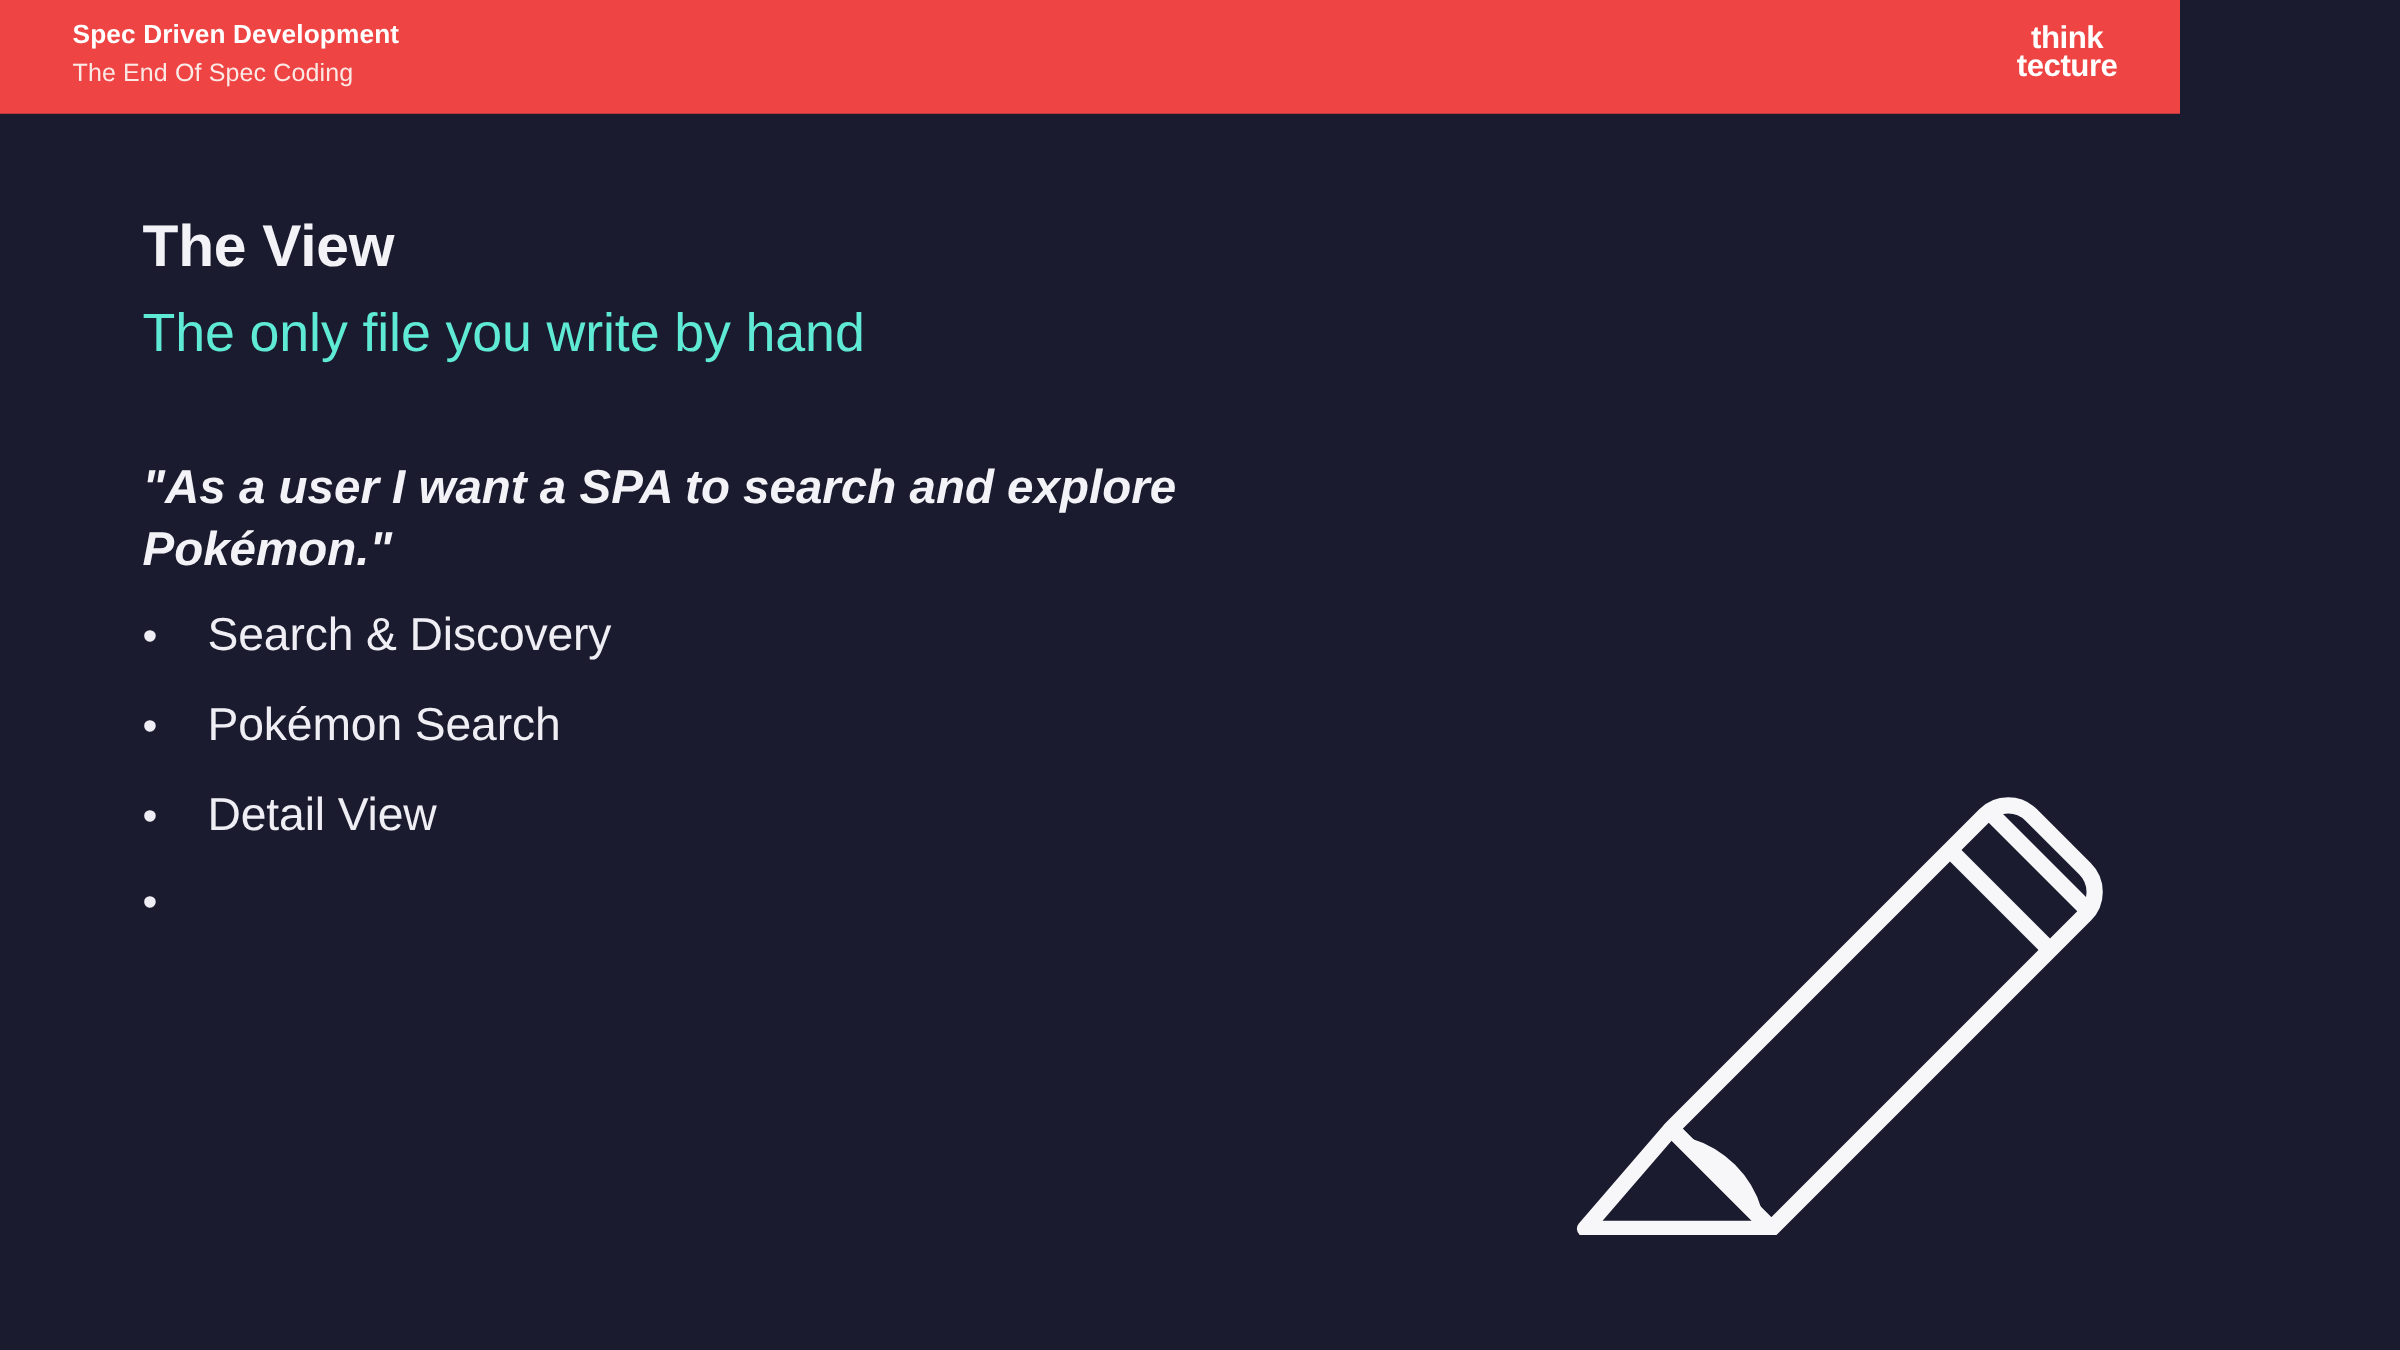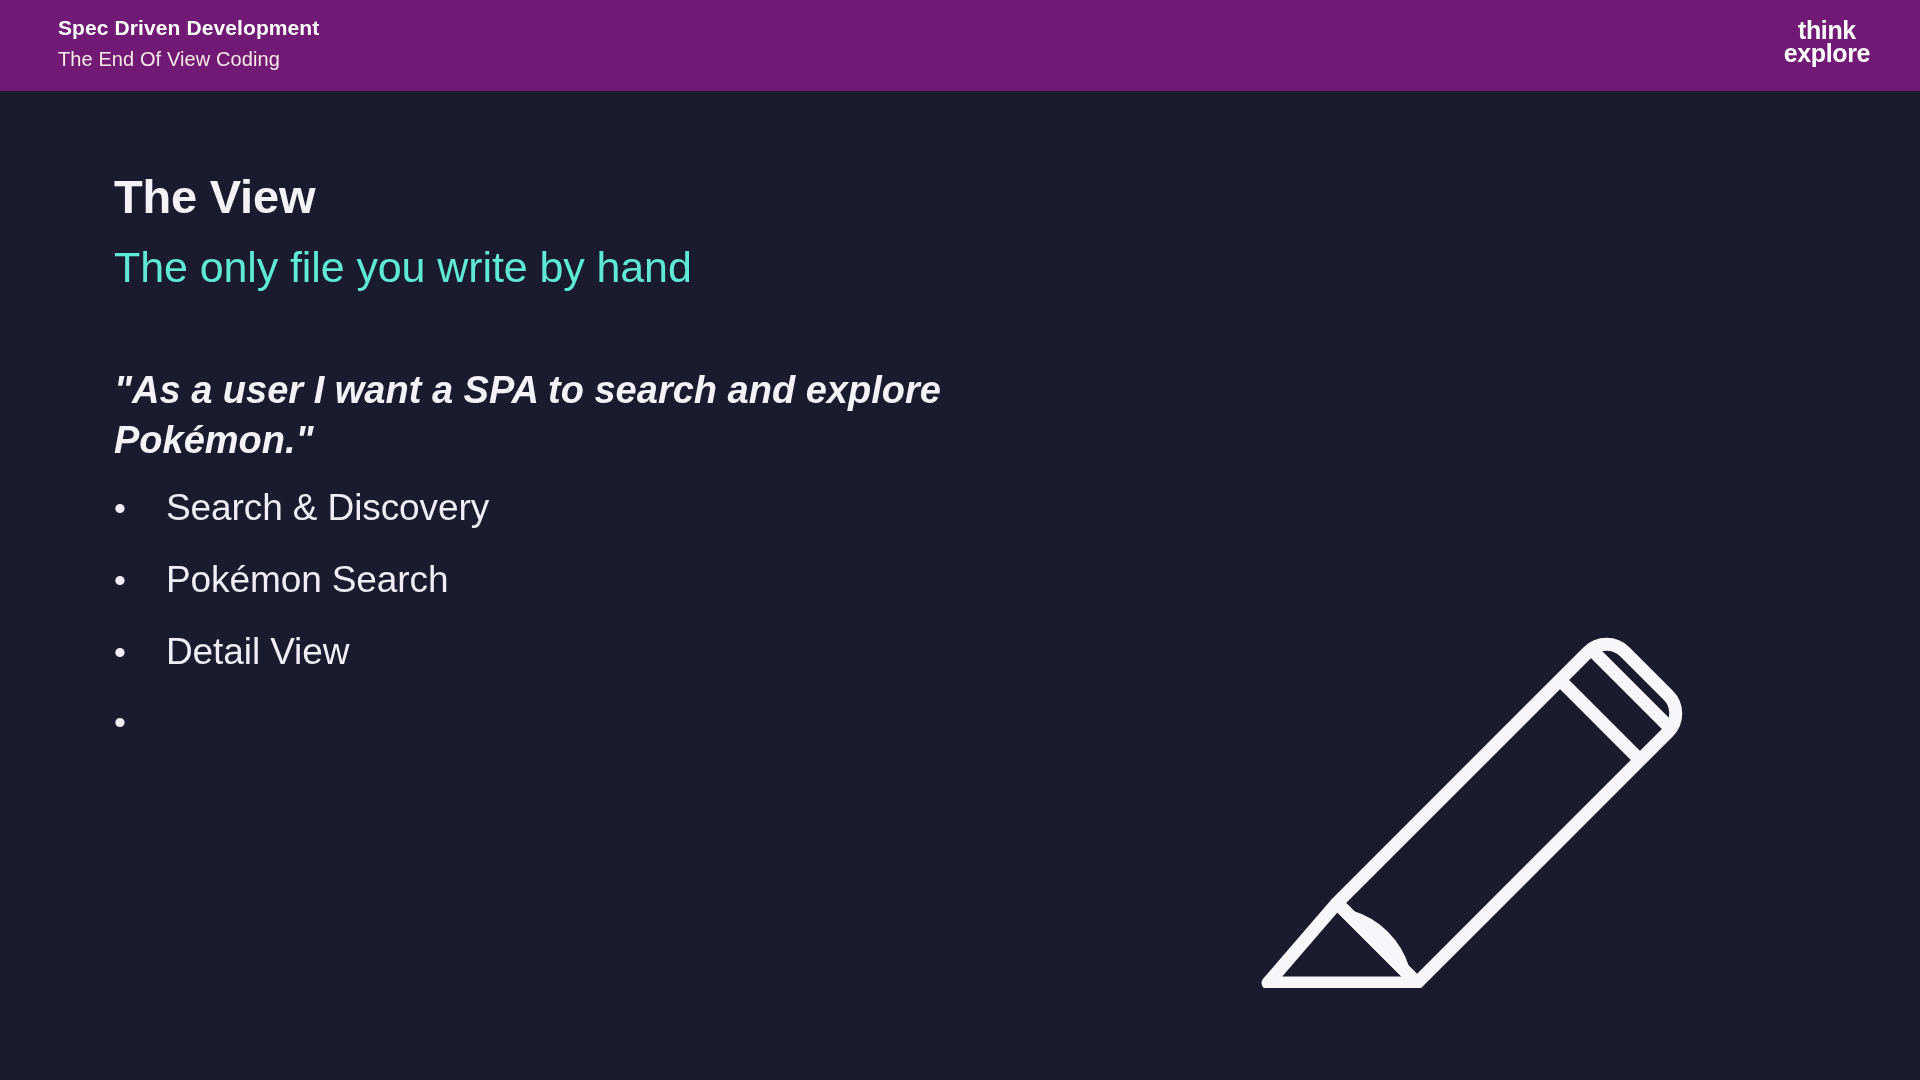--- a/index.html
+++ b/index.html
@@ -13,22 +13,22 @@
 
   #slide {
     position:relative;
     width:1920px; height:1080px;
     background:#1b1b2f;
   }
 
   
   #header {
     position:absolute; left:0; top:0;
-    width:1920px; height:91px;
-    background:#701a75;
+    width:1744px; height:91px;
+    background:#ef4444;
   }
   #header-text {
     position:absolute;
     left:58px; top:17px;
     line-height:1.0;
   }
   #header-title {
     display:block;
     font-size:21px;
     font-weight:bold;
@@ -129,26 +129,26 @@
 </style>
 </head>
 <body>
 
 <div id="slide">
 
   <div id="header">
 
     <div id="header-text">
       <span id="header-title">Spec Driven Development</span>
-      <span id="header-subtitle">The End Of View Coding</span>
+      <span id="header-subtitle">The End Of Spec Coding</span>
     </div>
 
     <div id="logo">
       <span>think</span>
-      <span>explore</span>
+      <span>tecture</span>
     </div>
 
   </div>
 
   <div id="content">
 
     <h1 id="slide-title">The View</h1>
 
     <h2 id="slide-subtitle">The only file you write by hand</h2>
 

